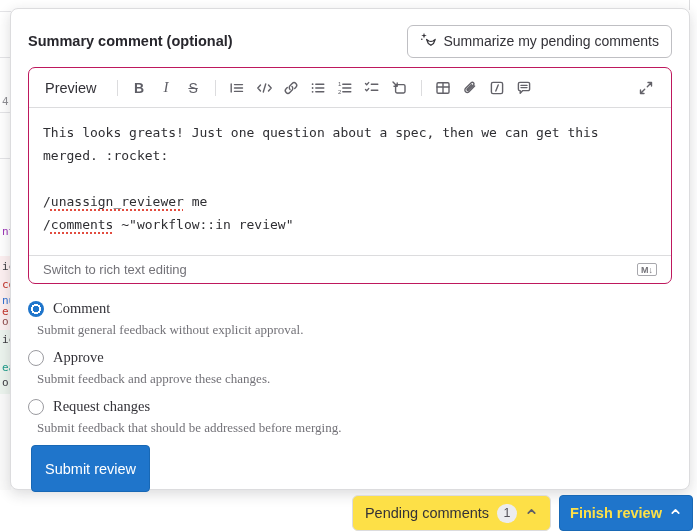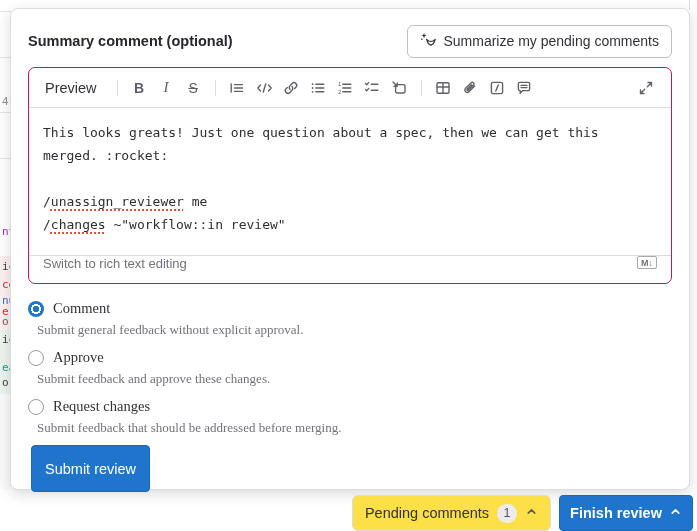--- a/index.html
+++ b/index.html
@@ -48,21 +48,21 @@
   .tbtn svg { stroke:#626168; fill:none; stroke-width:1.4; stroke-linecap:round; stroke-linejoin:round; }
   .glyph-b { font-weight:700; font-size:14px; color:#5e5e66; }
   .glyph-i { font-style:italic; font-family:"Liberation Serif", serif; font-size:15px; color:#5e5e66; }
   .glyph-s { font-size:14px; text-decoration:line-through; color:#5e5e66; }
   .tb-spacer { flex:1; }
 
   .editor-body { flex:1; padding:13px 14px; font-family:"DejaVu Sans Mono", monospace;
     font-size:13px; line-height:23px; color:#2f2f33; white-space:pre-wrap; }
   .misspell { text-decoration:underline dotted #e24c3f; text-decoration-thickness:2px; text-underline-offset:3px; }
 
-  .editor-footer { height:28px; border-top:1px solid #dcdcde; display:flex; 
+  .editor-footer { height:28px; border-top:1px solid #dcdcde; display:flex; align-items:center;
     justify-content:space-between; padding:0 14px; }
   .rich-link { font-size:13px; color:#737278; cursor:pointer; }
   .md-badge { font-size:9px; font-weight:700; color:#737278; border:1px solid #a8a8ad;
     border-radius:2px; padding:0 3px; line-height:12px; height:13px; }
 
   
   .radio-group { margin-top:14px; }
   .radio-row { margin-bottom:7px;font-family:Liberation Serif, serif; }
   .radio-line { display:flex; align-items:center; gap:9px; cursor:pointer; }
   .radio { width:16px; height:16px; border-radius:50%; flex:0 0 16px; }
@@ -75,21 +75,21 @@
     background:#1f75cb; color:#fff; border:1px solid #1868b5; border-radius:4px;
     font-size:14.5px; font-weight:500; cursor:pointer; }
 
   
   .btn-pending { position:absolute; left:352px; top:495px; width:199px; height:36px;
     background:#fde047; border:1px solid #dcdcde; border-radius:6px; display:flex; align-items:center;
     justify-content:center; gap:8px; font-size:14.5px; color:#333238; cursor:pointer; }
   .count-badge { background:#ececef; color:#535158; font-size:12.5px; line-height:19px;
     min-width:20px; text-align:center; border-radius:10px; padding:0 6px; }
   .btn-finish { position:absolute; left:559px; top:495px; width:134px; height:36px;
-    background:#1f75cb; color:#ffffff; border:1px solid #1868b5; border-radius:4px;
+    background:#1f75cb; color:#fde047; border:1px solid #1868b5; border-radius:4px;
     display:flex; align-items:center; justify-content:center; gap:7px;
     font-size:14.5px; font-weight:600; cursor:pointer; }
   .chev svg { stroke:#5e5e66; fill:none; stroke-width:1.8; stroke-linecap:round; stroke-linejoin:round; }
   .chev-white svg { stroke:#fff; }
 </style>
 </head>
 <body>
 
 <div class="bg-strip">
   <div class="seg seg-removed"></div>
@@ -211,21 +211,21 @@
         <svg width="14" height="14" viewBox="0 0 14 14">
           <path d="M9 1.5 h3.5 v3.5 M12.5 1.5 L8.3 5.7 M5 12.5 h-3.5 v-3.5 M1.5 12.5 L5.7 8.3"></path>
         </svg>
       </button>
     </div>
 
     <div class="editor-body"><span>This looks greats! Just one question about a spec, then we can get this
 merged. :rocket:
 
 /</span><span class="misspell">unassign_reviewer</span><span> me
-/</span><span class="misspell">changes</span><span> ~"workflow::in review"</span></div>
+/</span><span class="misspell">comments</span><span> ~"workflow::in review"</span></div>
 
     <div class="editor-footer">
       <span class="rich-link">Switch to rich text editing</span>
       <span class="md-badge">M↓</span>
     </div>
   </div>
 
   <div class="radio-group">
     <div class="radio-row">
       <div class="radio-line">

